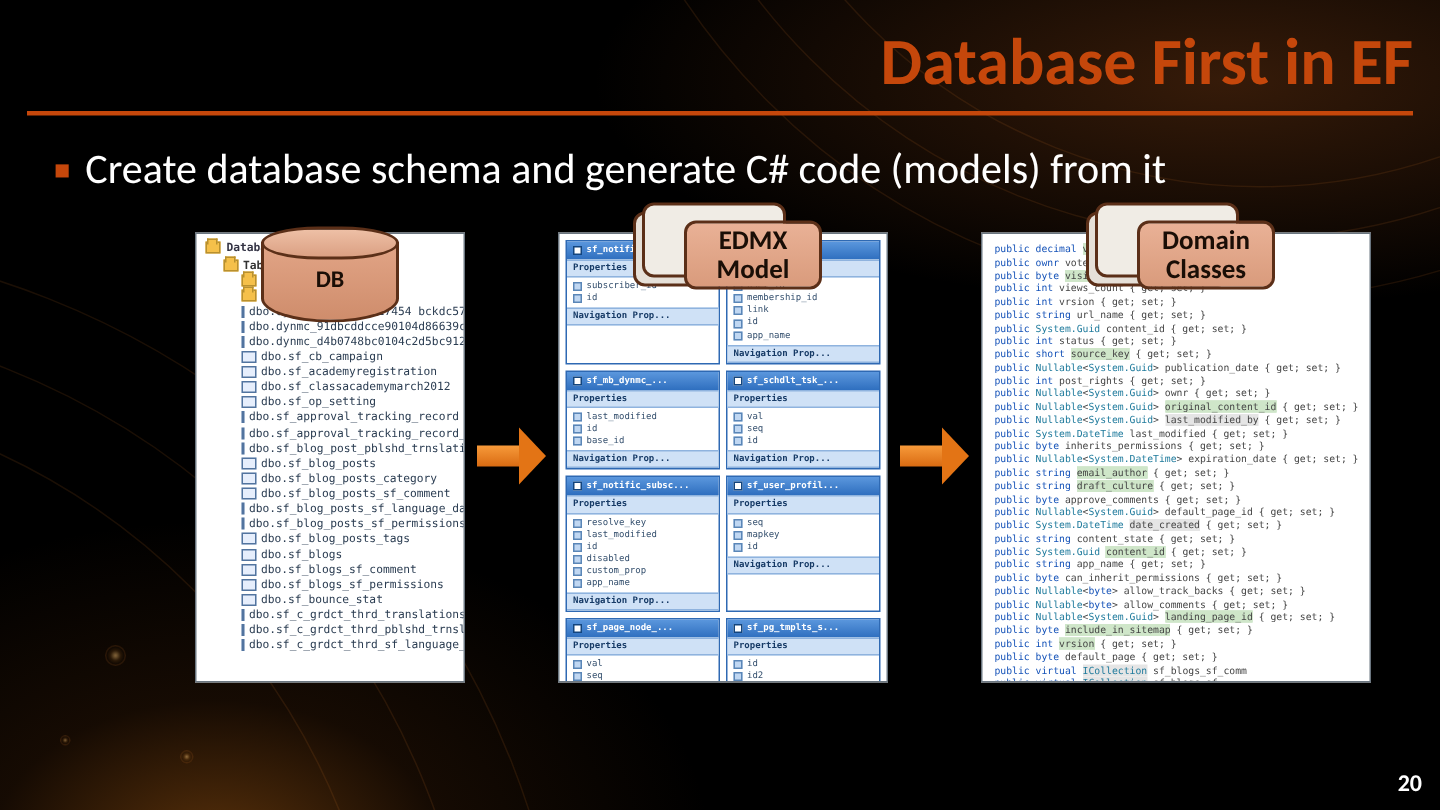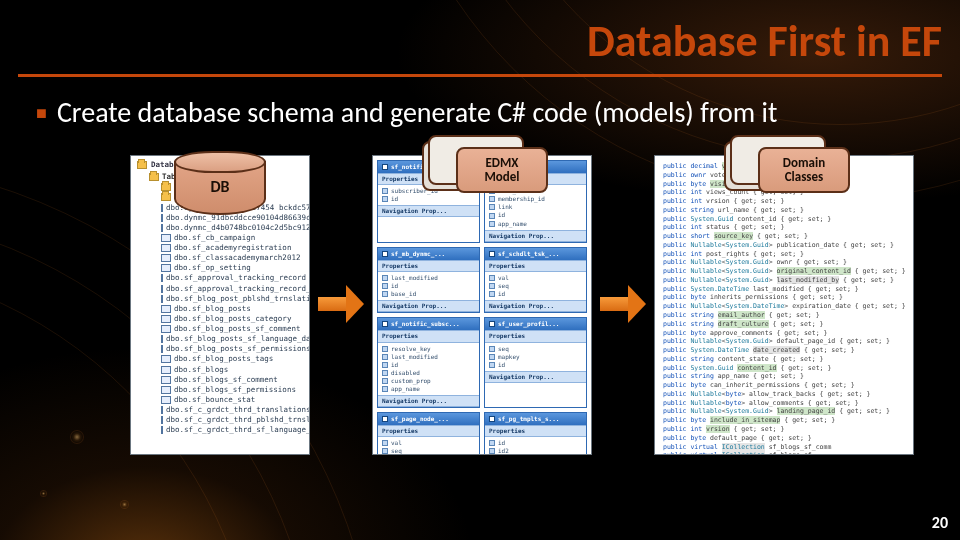--- a/index.html
+++ b/index.html
@@ -58,21 +58,21 @@
   }
   
   .label-stack {
     position:absolute; top:-8px; left:50%; transform:translateX(-50%);
     z-index:5;
   }
   .label-box {
     position:relative; width:92px; height:46px;
     background:linear-gradient(#e9b196,#d99b7c);
     border:2px solid #5b2f18; border-radius:8px;
-    color:#1a0e06; font-weight:700; font-size:13px;
+    color:#1a0e06; font-weight:700; font-size:18px;
     display:flex; align-items:center; justify-content:center; text-align:center; line-height:1.05;margin-left:40px;
   }
   
   .cyl{
     position:absolute; width:92px; height:64px; left:50%; top:-16px; transform:translateX(-50%); z-index:5;margin-top:12px;
   }
   .cyl .body{ position:absolute; inset:10px 0 0 0; background:linear-gradient(#e2a587,#cf8d6c); border:2px solid #5b2f18; border-top:none; border-radius:0 0 46px 46px/0 0 16px 16px;}
   .cyl .top{ position:absolute; left:0; right:0; top:0; height:22px; background:linear-gradient(#eec0a6,#dba083); border:2px solid #5b2f18; border-radius:50%/60%;}
   .cyl .txt{ position:absolute; inset:0; display:flex; align-items:center; justify-content:center; font-weight:700; color:#1a0e06; font-size:16px; top:6px;}
   

